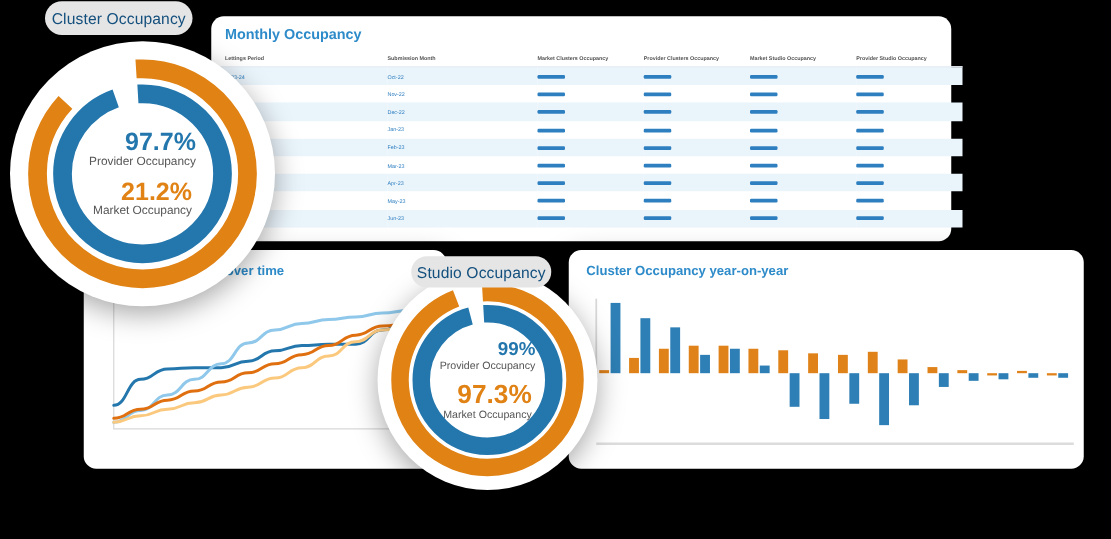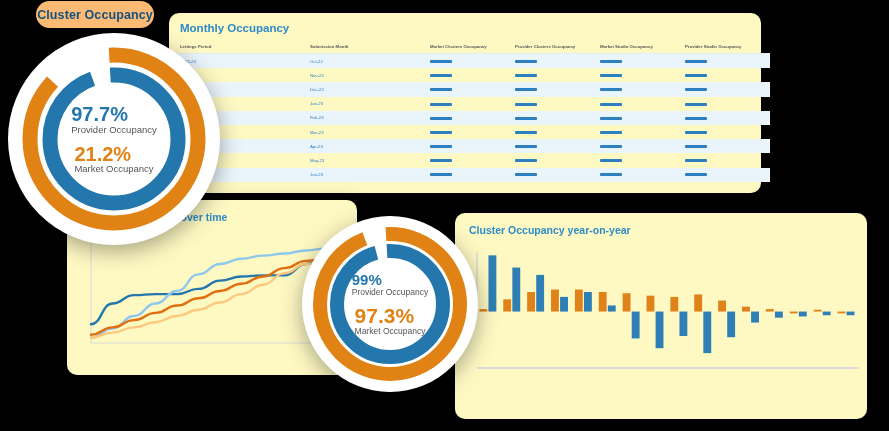--- a/index.html
+++ b/index.html
@@ -1,35 +1,35 @@
 <!DOCTYPE html>
 <html><head>
 <meta charset="utf-8">
 <style>
   html,body{margin:0;padding:0;background:#000;}
   body{width:889px;height:431px;overflow:hidden;font-family:"Liberation Sans",sans-serif;}
   .stage{position:relative;width:889px;height:431px;}
 
   
-  .card{position:absolute;background:#fef9c3;border-radius:10px;
+  .card{position:absolute;background:#ffffff;border-radius:10px;
         box-shadow:0 6px 22px rgba(0,0,0,.35);}
 
   
-  .pill{position:absolute;background:#fdba74;color:#14507e;
-        border-radius:16px;font-size:12.5px;font-weight:bold;
+  .pill{position:absolute;background:#e5e5e5;color:#14507e;
+        border-radius:16px;font-size:12.5px;font-weight:normal;
         display:flex;align-items:center;justify-content:center;
         letter-spacing:.1px;z-index:40;}
 
   
   .donut-wrap{position:absolute;background:#fff;border-radius:50%;
               box-shadow:0 6px 22px rgba(0,0,0,.35);z-index:30;}
   .donut-wrap svg{position:absolute;left:0;top:0;}
   .donut-center{position:absolute;left:0;top:0;width:100%;height:100%;
       display:flex;flex-direction:column;align-items:center;justify-content:center;}
-  .dc-row{display:flex;flex-direction:column;align-items:flex-start;line-height:1.02;}
+  .dc-row{display:flex;flex-direction:column;align-items:flex-end;line-height:1.02;}
   .dc-gap{height:9px;}
   .dc-big{font-weight:bold;}
   .dc-big.blue{color:#2477ad;}
   .dc-big.orange{color:#e08214;}
   .dc-sub{color:#555;}
 
   
   #table-card{left:169px;top:13px;width:592px;height:180px;}
   .card-title{color:#2e8bc9;font-weight:bold;}
   #table-card .card-title{font-size:11.5px;padding:9px 0 0 11px;}
@@ -42,21 +42,21 @@
   .tbl .c2{width:120px;}
   .tbl .cd{width:85px;}
   .dash{display:inline-block;width:22px;height:3px;background:#2e7fc0;
         border-radius:1px;vertical-align:middle;}
 
   
   #line-card{left:67px;top:200px;width:290px;height:175px;}
   #line-card .card-title{font-size:10.5px;padding:11px 0 0 15px;}
 
   
-  #bar-card{left:455px;top:200px;width:412px;height:206px;margin-top:13px;}
+  #bar-card{left:455px;top:200px;width:412px;height:175px;}
   #bar-card .card-title{font-size:10.5px;padding:11px 0 0 14px;}
   .plot{position:absolute;}
 </style>
 </head>
 <body>
 
 <div class="stage">
 
   <div class="card" id="table-card">
     <div class="card-title">Monthly Occupancy</div>
@@ -229,14 +229,15 @@
       </div>
       <div class="dc-gap"></div>
       <div class="dc-row">
         <div class="dc-big orange" style="font-size:21px">97.3%</div>
         <div class="dc-sub" style="font-size:8.5px">Market Occupancy</div>
       </div>
     </div>
   </div>
 
   <div class="pill" id="pill-cluster" style="left:36px;top:1px;width:118px;height:27px;">Cluster Occupancy</div>
+  <div class="pill" id="pill-studio" style="left:329px;top:205px;width:112px;height:25px;">Studio Occupancy</div>
 
 </div>
 
 </body></html>

